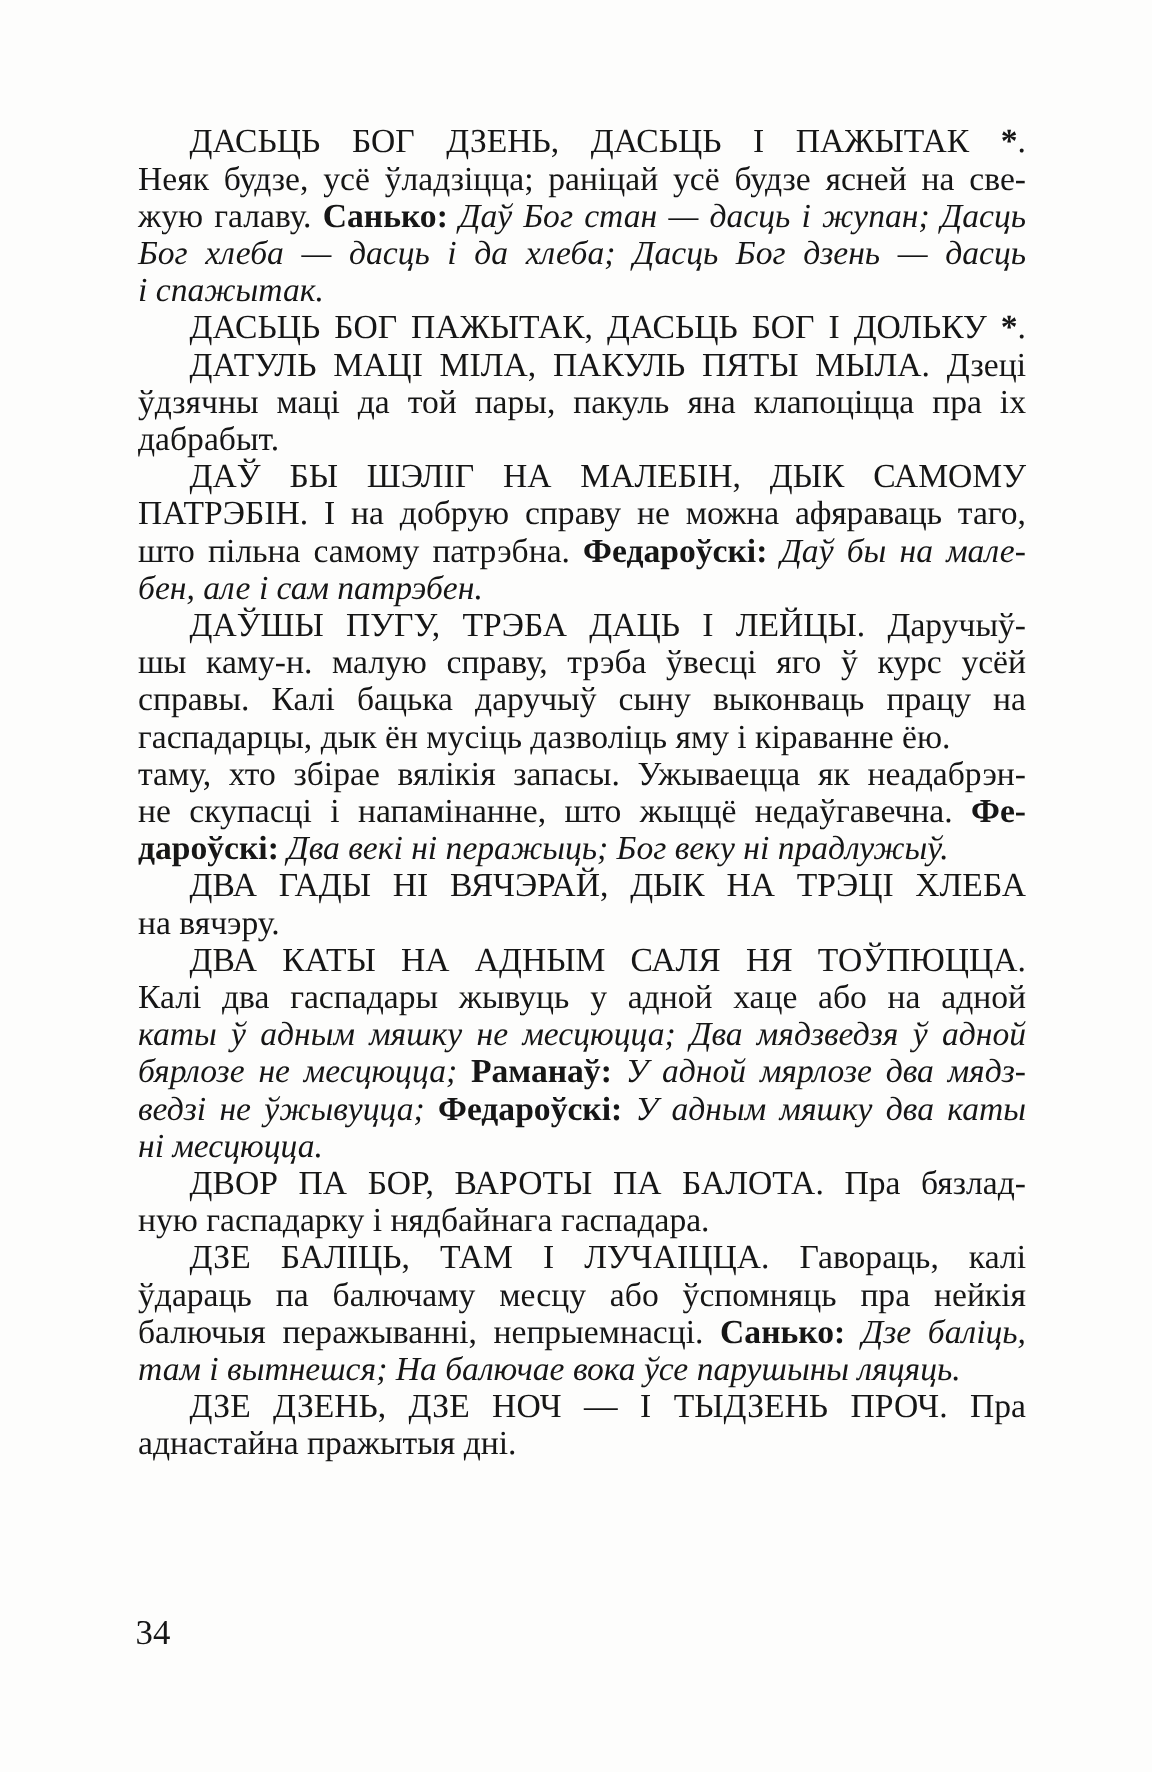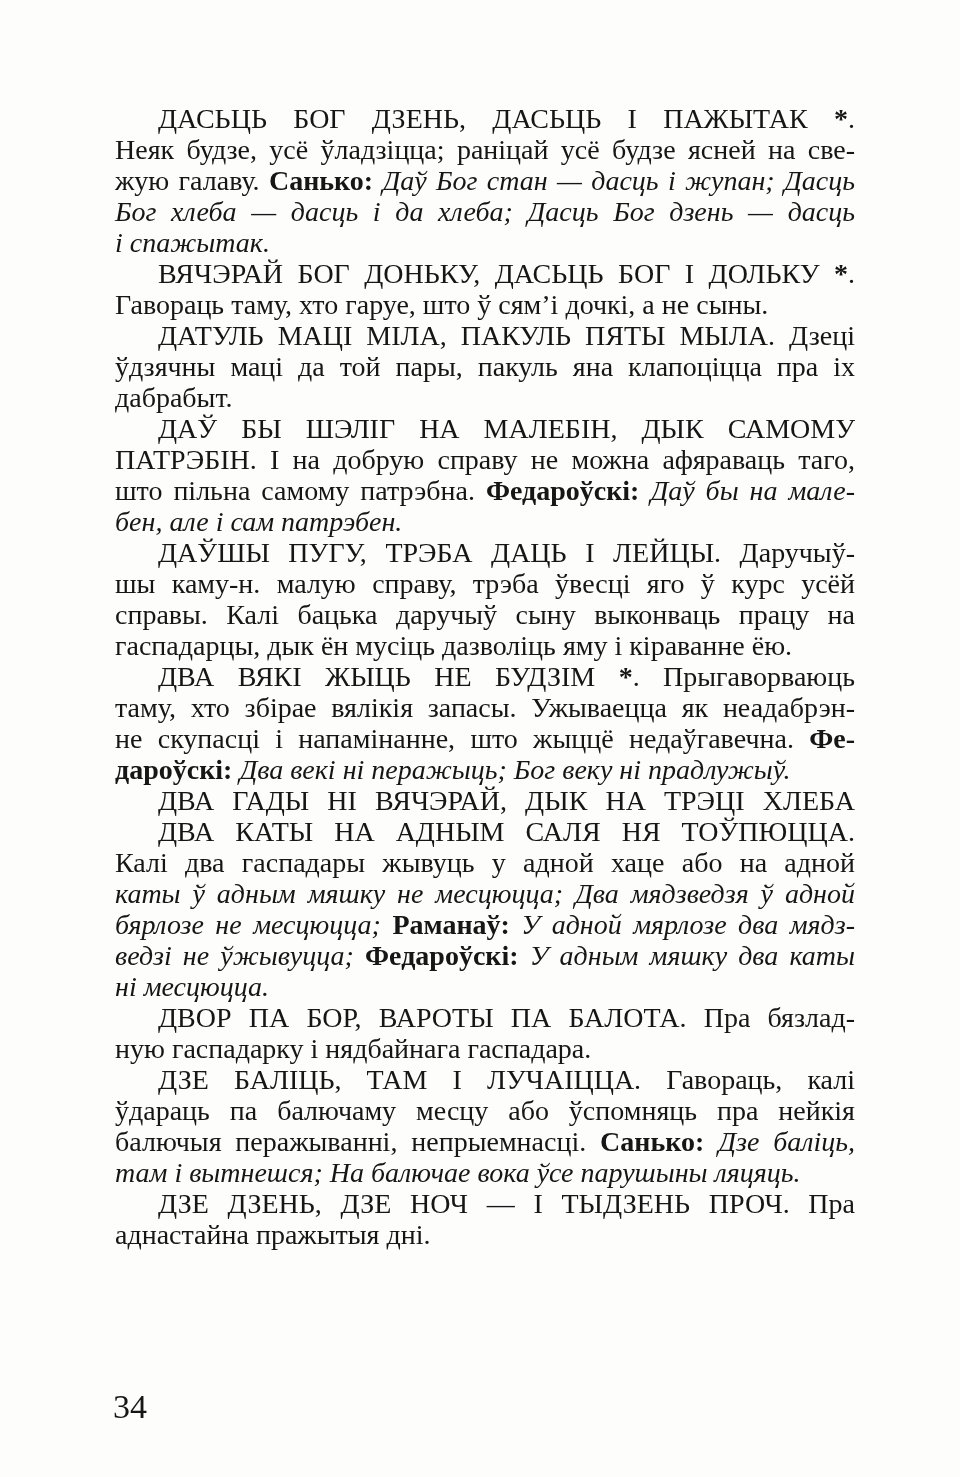--- a/index.html
+++ b/index.html
@@ -38,66 +38,64 @@
     text-align: right;
     text-align-last: left;
   }
   .line.indent { padding-left: 43px; }
   .b { font-weight: bold; }
   .i { font-style: italic; }
   .page-number {
     position: absolute;
     left: 113px;
     top: 1346px;
-    font-size: 34px;
+    font-size: 29px;
     line-height: 31px;
-    margin-top: 45px;
   }
 </style>
 </head>
 <body style="background: rgb(253, 253, 252); color: rgb(22, 22, 22);">
 
 <div class="page">
   <main class="text-block">
       <div class="paragraph">
         <div class="line just indent"><span class="">ДАСЬЦЬ БОГ ДЗЕНЬ, ДАСЬЦЬ І ПАЖЫТАК </span><span class="b ">*</span><span class="">.</span></div>
         <div class="line just"><span class="">Неяк будзе, усё ўладзіцца; раніцай усё будзе ясней на све-</span></div>
         <div class="line just"><span class="">жую галаву. </span><span class="b ">Санько: </span><span class="i">Даў Бог стан — дасць і жупан; Дасць</span></div>
         <div class="line just"><span class="i">Бог хлеба — дасць і да хлеба; Дасць Бог дзень — дасць</span></div>
         <div class="line last"><span class="i">і спажытак.</span></div>
       </div>
       <div class="paragraph">
-        <div class="line just indent"><span class="">ВЯЧЭРАЙ БОГ ДОНЬКУ, ДАСЬЦЬ БОГ І ДОЛЬКУ </span><span class="b ">*</span><span class="">.</span></div>
-        <div class="line last"><span class="">Гавораць таму, хто гаруе, што ў сям’і дочкі, а не сыны.</span></div>
+        <div class="line just indent"><span class="">ДАСЬЦЬ БОГ ПАЖЫТАК, ДАСЬЦЬ БОГ І ДОЛЬКУ </span><span class="b ">*</span><span class="">.</span></div>
       </div>
       <div class="paragraph">
         <div class="line just indent"><span class="">ДАТУЛЬ МАЦІ МІЛА, ПАКУЛЬ ПЯТЫ МЫЛА. Дзеці</span></div>
         <div class="line just"><span class="">ўдзячны маці да той пары, пакуль яна клапоціцца пра іх</span></div>
         <div class="line last"><span class="">дабрабыт.</span></div>
       </div>
       <div class="paragraph">
         <div class="line just indent"><span class="">ДАЎ БЫ ШЭЛІГ НА МАЛЕБІН, ДЫК САМОМУ</span></div>
         <div class="line just"><span class="">ПАТРЭБІН. І на добрую справу не можна афяраваць таго,</span></div>
         <div class="line just"><span class="">што пільна самому патрэбна. </span><span class="b ">Федароўскі: </span><span class="i">Даў бы на мале-</span></div>
         <div class="line last"><span class="i">бен, але і сам патрэбен.</span></div>
       </div>
       <div class="paragraph">
         <div class="line just indent"><span class="">ДАЎШЫ ПУГУ, ТРЭБА ДАЦЬ І ЛЕЙЦЫ. Даручыў-</span></div>
         <div class="line just"><span class="">шы каму-н. малую справу, трэба ўвесці яго ў курс усёй</span></div>
         <div class="line just"><span class="">справы. Калі бацька даручыў сыну выконваць працу на</span></div>
         <div class="line last"><span class="">гаспадарцы, дык ён мусіць дазволіць яму і кіраванне ёю.</span></div>
       </div>
       <div class="paragraph">
-        <div class="line just indent"><span class="">ДВА ВЯКІ ЖЫЦЬ НЕ БУДЗІМ </span><span class="b ">*</span><span class="">. Прыгаворваюць</span></div>
         <div class="line just"><span class="">таму, хто збірае вялікія запасы. Ужываецца як неадабрэн-</span></div>
         <div class="line just"><span class="">не скупасці і напамінанне, што жыццё недаўгавечна. </span><span class="b ">Фе-</span></div>
         <div class="line last"><span class="b ">дароўскі: </span><span class="i">Два векі ні перажыць; Бог веку ні прадлужыў.</span></div>
       </div>
       <div class="paragraph">
         <div class="line just indent"><span class="">ДВА ГАДЫ НІ ВЯЧЭРАЙ, ДЫК НА ТРЭЦІ ХЛЕБА</span></div>
+        <div class="line last"><span class="">на вячэру.</span></div>
       </div>
       <div class="paragraph">
         <div class="line just indent"><span class="">ДВА КАТЫ НА АДНЫМ САЛЯ НЯ ТОЎПЮЦЦА.</span></div>
         <div class="line just"><span class="">Калі два гаспадары жывуць у адной хаце або на адной</span></div>
         <div class="line just"><span class="i">каты ў адным мяшку не месцюцца; Два мядзведзя ў адной</span></div>
         <div class="line just"><span class="i">бярлозе не месцюцца; </span><span class="b ">Раманаў: </span><span class="i">У адной мярлозе два мядз-</span></div>
         <div class="line just"><span class="i">ведзі не ўжывуцца; </span><span class="b ">Федароўскі: </span><span class="i">У адным мяшку два каты</span></div>
         <div class="line last"><span class="i">ні месцюцца.</span></div>
       </div>
       <div class="paragraph">

